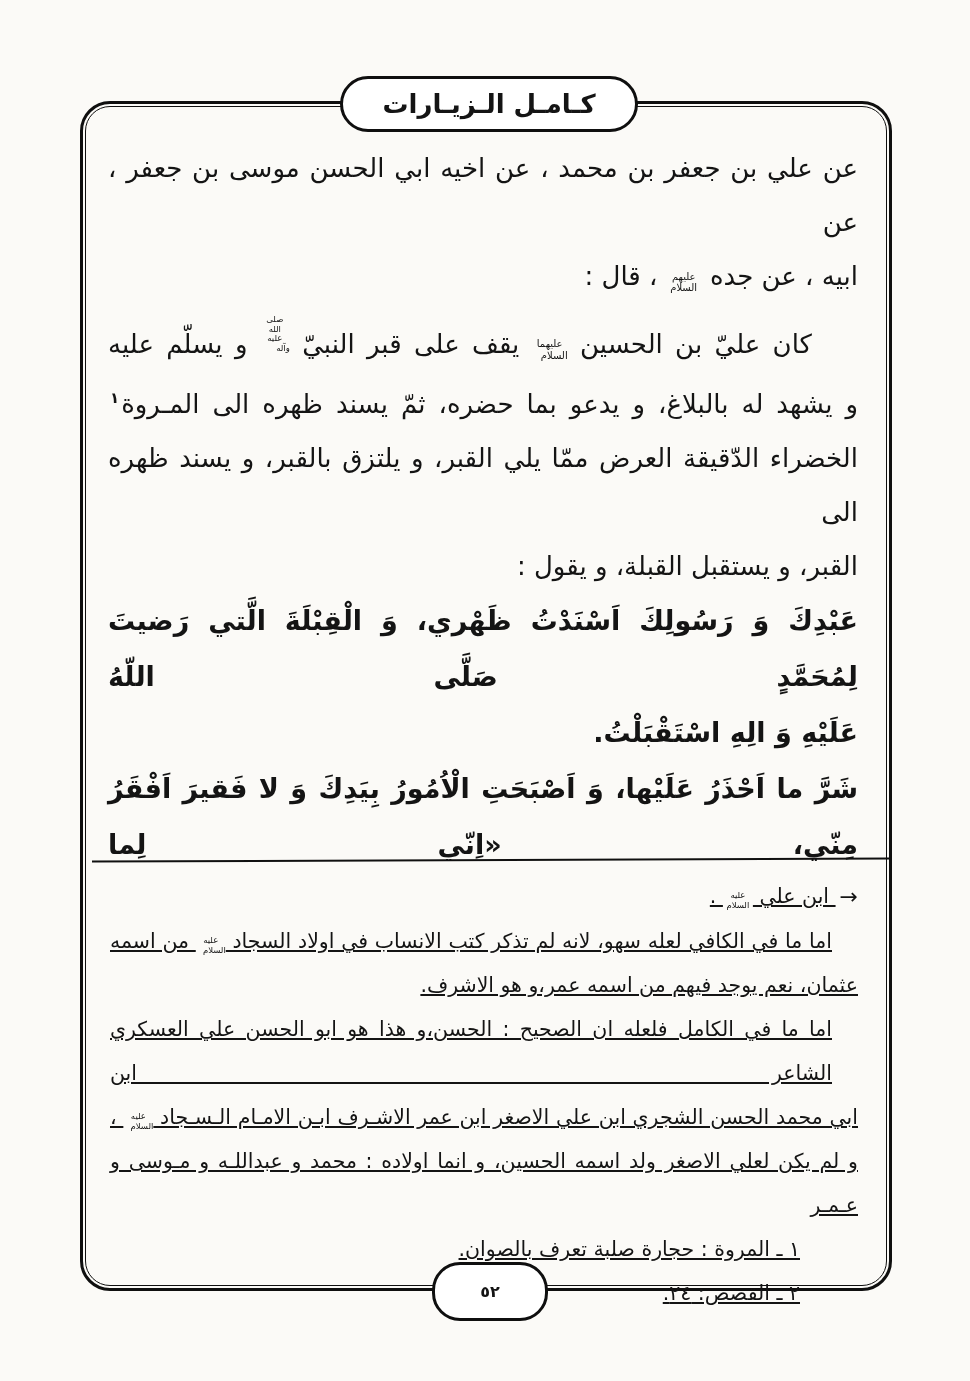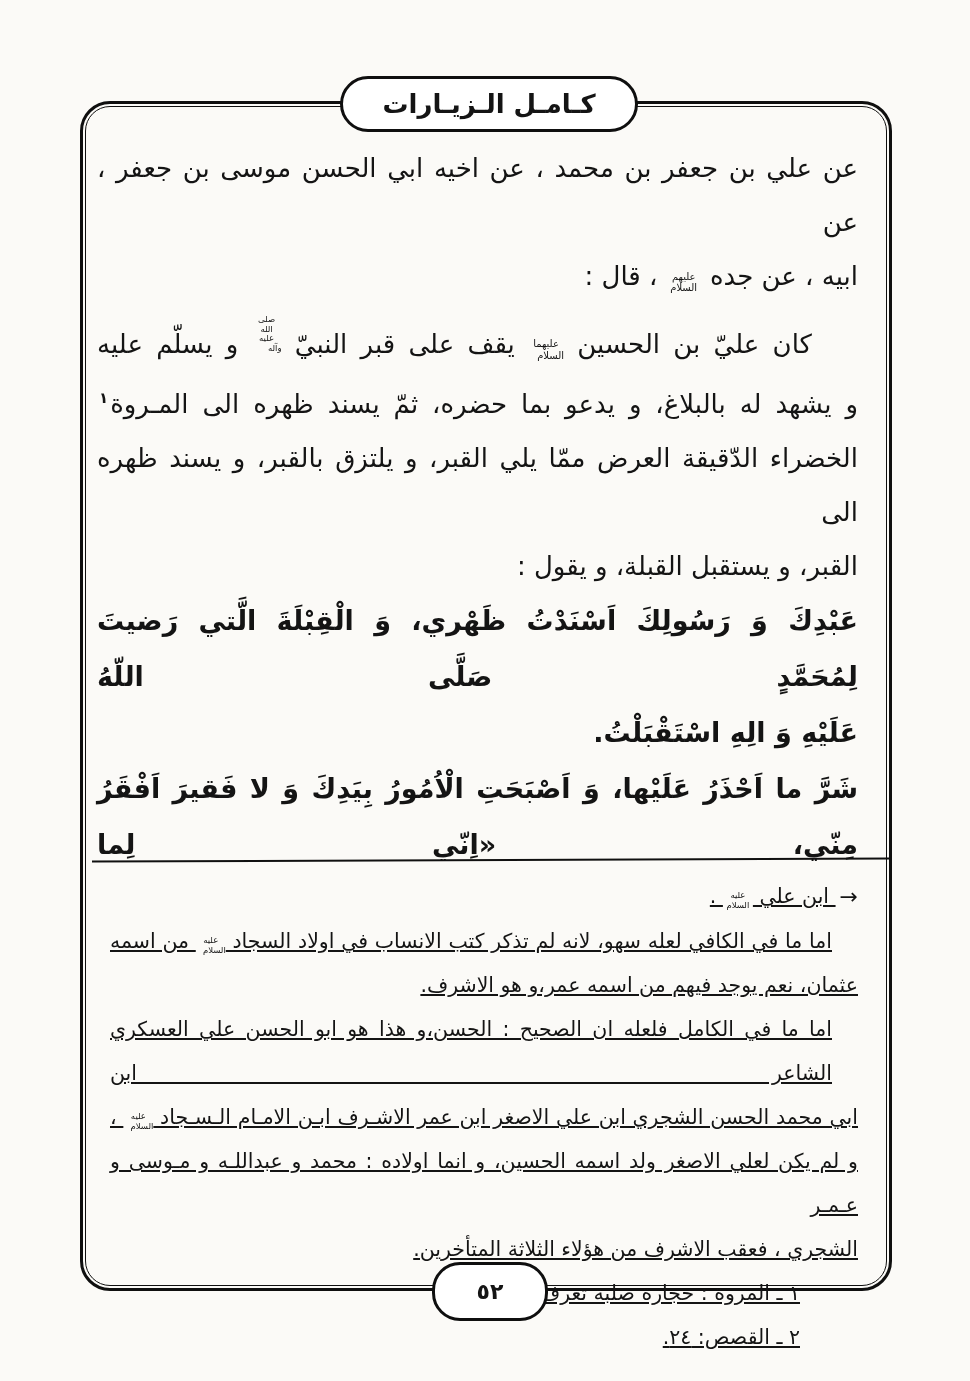--- a/index.html
+++ b/index.html
@@ -63,29 +63,29 @@
     height: 53px;
     background: #ffffff;
     border: 3.5px solid #0f0f0f;
     border-radius: 28px;
     z-index: 4;
     display: flex;
     align-items: center;
     justify-content: center;
   }
   .page-capsule .pagenum {
-    font-size: 22px;
+    font-size: 16px;
     font-weight: 700;
     direction: rtl;
   }
   
   .main-text {
     position: absolute;
     right: 112px;
-    left: 97px;
+    left: 108px;
     top: 141px;
     direction: rtl;
     font-size: 26px;
     z-index: 2;
   }
   .line {
     line-height: 54px;
     min-height: 54px;
   }
   .j {
@@ -191,20 +191,19 @@
 
 <div class="separator"></div>
 
 <div class="footnotes">
   <div class="fn-line"><span class="arrow">→</span><span> ابن علي </span><span class="fn-stamp">عليه السلام</span><span> .</span></div>
   <div class="fn-line j indent-sm"><span>اما ما في الكافي لعله سهو، لانه لم تذكر كتب الانساب في اولاد السجاد </span><span class="fn-stamp">عليه السلام</span><span> من اسمه</span></div>
   <div class="fn-line"><span>عثمان، نعم يوجد فيهم من اسمه عمر،و هو الاشرف.</span></div>
   <div class="fn-line j indent-sm"><span>اما ما في الكامل فلعله ان الصحيح : الحسن،و هذا هو ابو الحسن علي العسكري الشاعر ابن</span></div>
   <div class="fn-line j"><span>ابي محمد الحسن الشجري ابن علي الاصغر ابن عمر الاشـرف ابـن الامـام الـسـجاد </span><span class="fn-stamp">عليه السلام</span><span> ،</span></div>
   <div class="fn-line j"><span>و لم يكن لعلي الاصغر ولد اسمه الحسين، و انما اولاده : محمد و عبداللـه و مـوسى و عـمـر</span></div>
-  <div class="fn-line"><span>الشجري ، فعقب الاشرف من هؤلاء الثلاثة المتأخرين.</span></div>
   <div class="fn-line fn-num"><span>١ ـ المروة : حجارة صلبة تعرف بالصوان.</span></div>
   <div class="fn-line fn-num"><span>٢ ـ القصص: ٢٤.</span></div>
 </div>
 
 <div class="page-capsule">
   <span class="pagenum">٥٢</span>
 </div>
 
 </body></html>

